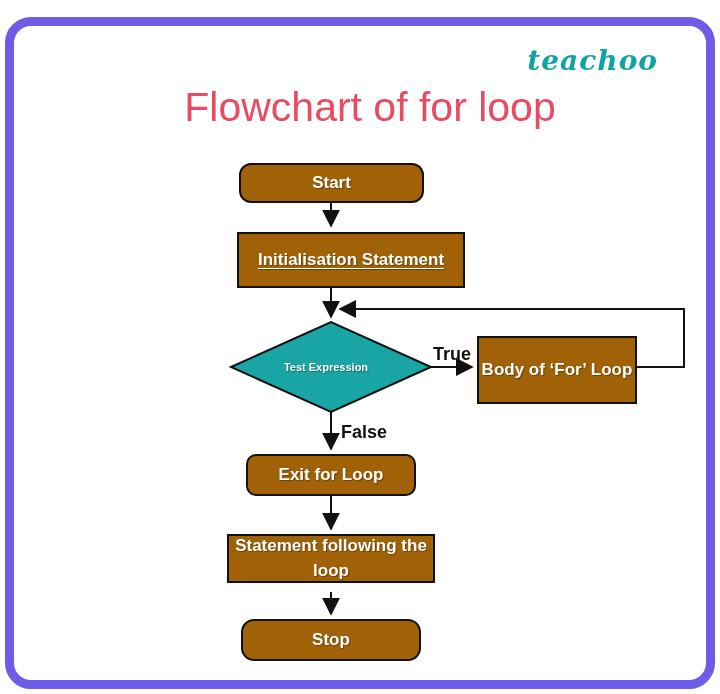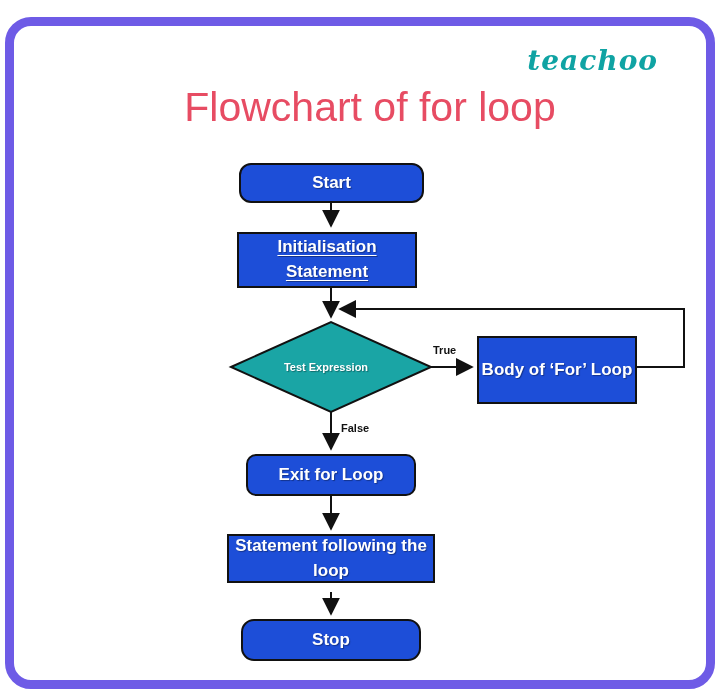--- a/index.html
+++ b/index.html
@@ -16,40 +16,40 @@
     font-family:"DejaVu Serif", serif;font-style:italic;font-weight:bold;
     font-size:28px;color:#0FA3A3;letter-spacing:1px;
   }
   .title{
     position:absolute;left:0;top:58px;width:100%;margin:0;
     text-align:center;font-size:41px;font-weight:normal;color:#E74C63;padding-left:10px;
   }
   .wires{position:absolute;left:0;top:0;width:710px;height:684px;}
   .node{
     position:absolute;display:flex;align-items:center;justify-content:center;
-    background:#1d4ed8;border:2px solid #111111;color:#ffffff;
+    background:#a16207;border:2px solid #111111;color:#ffffff;
     font-weight:bold;font-size:17px;text-align:center;line-height:1.45;
     text-shadow:1px 1px 1px rgba(0,0,0,0.35);box-sizing:border-box;
   }
   .rounded{border-radius:12px;}
   .node-start{left:225px;top:137px;width:185px;height:40px;}
-  .node-init{left:223px;top:206px;width:180px;height:56px;}
+  .node-init{left:223px;top:206px;width:228px;height:56px;}
   .node-init span{text-decoration:underline;text-underline-offset:3px;}
   .node-body{left:463px;top:310px;width:160px;height:68px;}
   .node-exit{left:232px;top:428px;width:170px;height:42px;border-radius:10px;}
   .node-stmt{left:213px;top:508px;width:208px;height:49px;}
   .node-stop{left:227px;top:593px;width:180px;height:42px;border-radius:13px;}
   .diamond-text{
     position:absolute;left:267px;top:317px;width:90px;height:48px;
     display:flex;align-items:center;justify-content:center;text-align:right;
     color:#ffffff;font-weight:bold;font-size:11px;line-height:1.35;
     text-shadow:1px 1px 1px rgba(0,0,0,0.35);
   }
   .edge-label{
-    position:absolute;color:#111111;font-weight:bold;font-size:11px;
+    position:absolute;color:#111111;font-weight:bold;font-size:18px;
   }
   .label-true{left:419px;top:318px;}
   .label-false{left:327px;top:396px;}
 </style>
 </head>
 <body>
 
 <div class="stage">
   <div class="card">
 

